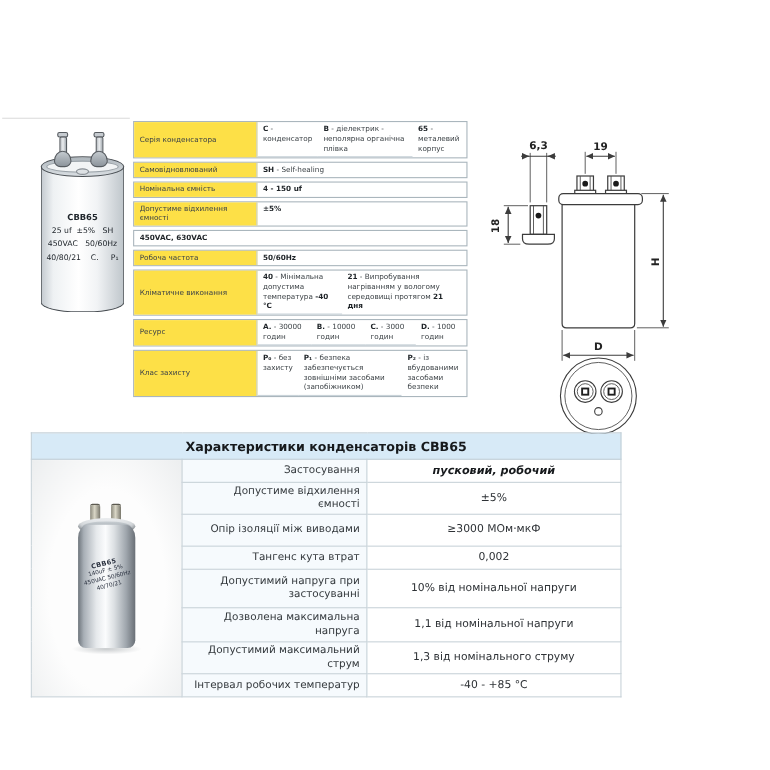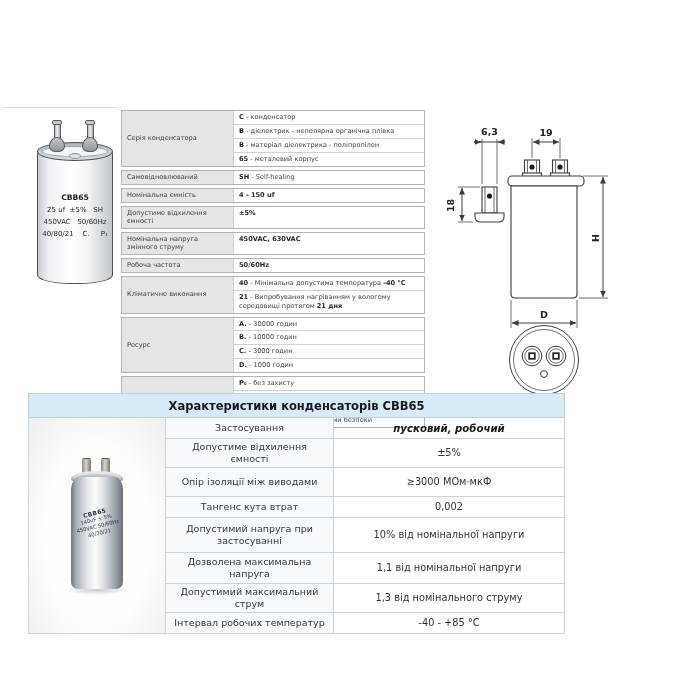--- a/index.html
+++ b/index.html
@@ -30,41 +30,41 @@
   .cap-term .base{position:absolute;left:0;top:17px;width:16px;height:15px;border:1px solid #565b60;
     border-radius:50% 50% 38% 38% / 62% 62% 38% 38%;background:linear-gradient(180deg,#c3c9ce,#8d959c)}
   .cap-term.t1{left:19px}.cap-term.t2{left:52px}
   .cap-text{position:absolute;left:0;top:80px;width:90px;text-align:center;color:#20262c;
     font-size:7px;line-height:12px;white-space:pre}
   .cap-text .model{font-weight:bold;font-size:7.6px}
 
   
   #spec-table{position:absolute;left:121px;top:110px;width:304px}
   .spec-group{display:flex;border:1px solid #aab6bd;margin-bottom:3px;background:#fff}
-  .spec-label{width:112px;flex:0 0 112px;background:#e5e5e5;border-right:1px solid #c9d3d9;
+  .spec-label{width:112px;flex:0 0 112px;background:#fde047;border-right:1px solid #c9d3d9;
     display:flex;align-items:center;padding:2px 5px;font-size:6.6px;line-height:1.3;color:#3c4246}
-  .spec-rows{flex:1 1 auto;display:flex;flex-direction:column}
+  .spec-rows{flex:1 1 auto;display:flex;flex-direction:row}
   .spec-row{padding:2px 5px;font-size:6.6px;line-height:1.35;color:#3c4246;
     border-bottom:1px solid #c9d3d9;min-height:13px;display:block}
   .spec-row:last-child{border-bottom:none}
   .spec-row b{color:#1f2428}
 
   
   #dim-drawing{position:absolute;left:445px;top:118px;width:200px;height:280px}
   #dim-drawing .ln{stroke:#3c3c3c;stroke-width:1;fill:none}
   #dim-drawing .thin{stroke:#4a4a4a;stroke-width:0.8;fill:none}
   #dim-drawing .fillw{fill:#ffffff;stroke:#3c3c3c;stroke-width:1.1}
   #dim-drawing text{font-family:"DejaVu Sans","Liberation Sans",sans-serif;font-size:9.5px;font-weight:bold;fill:#222}
 
   
   #char-table{position:absolute;left:28px;top:393px;width:536px;border-collapse:collapse;table-layout:fixed}
   #char-table th{height:24px;background:#d7eaf7;border:1px solid #c3cfd6;
     font-size:11.5px;font-weight:bold;color:#16191c;text-align:center}
   #char-table td{border:1px solid #c9d3d9;vertical-align:middle}
-  #char-table td.lbl{background:#f6fafd;font-size:9.5px;color:#33383c;padding:2px 6px;line-height:1.25;text-align:center}
+  #char-table td.lbl{background:#f6fafd;font-size:9.5px;color:#33383c;padding:2px 6px;line-height:1.25;text-align:right}
   #char-table td.val{text-align:center;font-size:9.8px;color:#2e3236}
   #char-table td.val.em{font-weight:bold;font-style:italic;font-size:10.2px;color:#16191c}
   #char-table tr.h0 td{height:21px}
   #char-table tr.h1 td{height:21px}
   #char-table tr.h2 td{height:29px}
   #char-table tr.h3 td{height:21px}
   #char-table tr.h4 td{height:35px}
   #char-table tr.h5 td{height:31px}
   #char-table tr.h6 td{height:21px}
   #char-table tr.h7 td{height:21px}
@@ -109,21 +109,20 @@
   </div>
   <div class="cap-text"><div class="model">CBB65</div><div>25 uf  ±5%   SH</div><div>450VAC   50/60Hz</div><div>40/80/21    C.     P₁</div></div>
 </div>
 
 <div id="spec-table">
     <div class="spec-group">
       <div class="spec-label">Серія конденсатора</div>
       <div class="spec-rows">
         <div class="spec-row"><b>C</b> - конденсатор</div>
         <div class="spec-row"><b>B</b> - діелектрик - неполярна органічна плівка</div>
-        <div class="spec-row"><b>B</b> - матеріал діелектрика - поліпропілен</div>
         <div class="spec-row"><b>65</b> - металевий корпус</div>
       </div>
     </div>
     <div class="spec-group">
       <div class="spec-label">Самовідновлюваний</div>
       <div class="spec-rows">
         <div class="spec-row"><b>SH</b> - Self-healing</div>
       </div>
     </div>
     <div class="spec-group">
@@ -132,21 +131,20 @@
         <div class="spec-row"><b>4 - 150 uf</b></div>
       </div>
     </div>
     <div class="spec-group">
       <div class="spec-label">Допустиме відхилення ємності</div>
       <div class="spec-rows">
         <div class="spec-row"><b>±5%</b></div>
       </div>
     </div>
     <div class="spec-group">
-      <div class="spec-label">Номінальна напруга змінного струму</div>
       <div class="spec-rows">
         <div class="spec-row"><b>450VAC, 630VAC</b></div>
       </div>
     </div>
     <div class="spec-group">
       <div class="spec-label">Робоча частота</div>
       <div class="spec-rows">
         <div class="spec-row"><b>50/60Hz</b></div>
       </div>
     </div>

